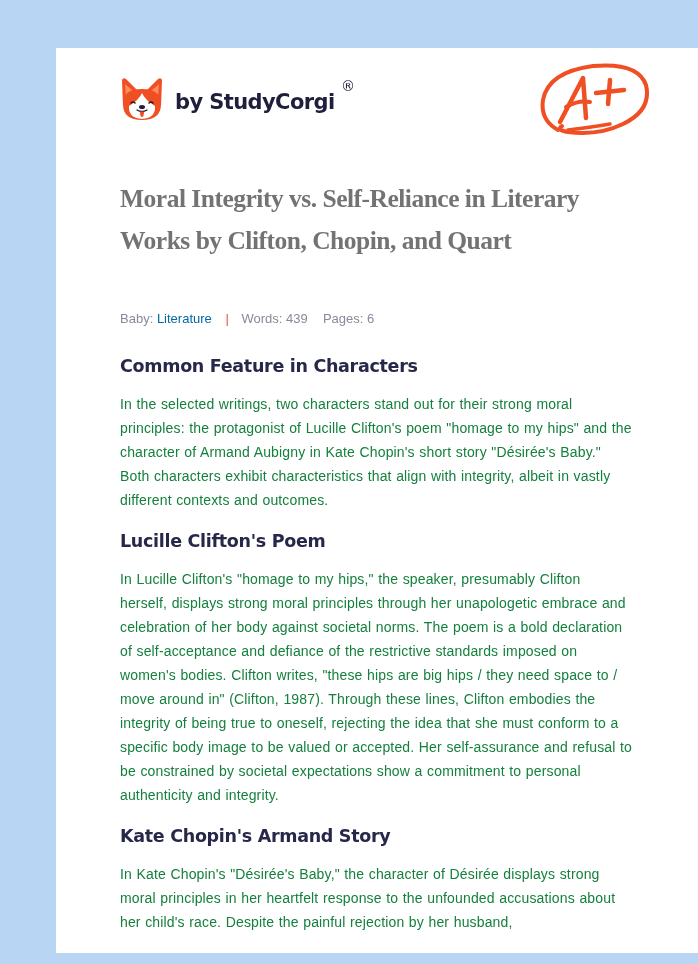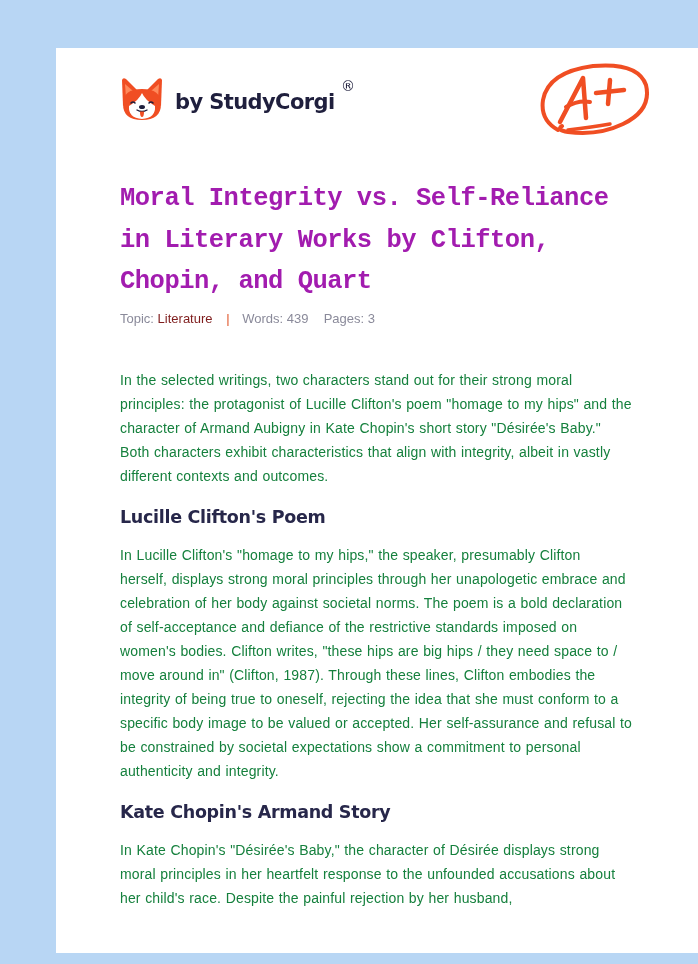--- a/index.html
+++ b/index.html
@@ -69,38 +69,38 @@
       top: -14px;
       width: 114px;
       height: 82px;
     }
     .title {
       position: absolute;
       left: 64px;
       top: 130px;
       width: 520px;
       margin: 0;
-      font-family: Liberation Mono, monospace;
+      font-family: Liberation Serif, serif;
       font-weight: bold;
       font-size: 25.5px;
       line-height: 41.5px;
-      color: #a21caf;
+      color: #737373;
       letter-spacing: -0.5px;
     }
     .meta {
       position: absolute;
       left: 64px;
       top: 263px;
       font-size: 13px;
       color: #8a8a9a;
       white-space: nowrap;
       font-family: "Liberation Sans", sans-serif;
     }
     .meta .topic-value {
-      color: #7f1d1d;
+      color: #0369a1;
     }
     .meta .sep {
       color: #e0562a;
       margin: 0 9px 0 10px;
     }
     .meta .gap {
       display: inline-block;
       width: 8px;
     }
     .content {
@@ -173,30 +173,31 @@
       <path d="M28 47 Q40 40 52 42" stroke="#f04e23" stroke-width="4" fill="none" stroke-linecap="round"></path>
       <path d="M72 20 L70 44" stroke="#f04e23" stroke-width="4.5" fill="none" stroke-linecap="round"></path>
       <path d="M58 33 L86 30" stroke="#f04e23" stroke-width="4.5" fill="none" stroke-linecap="round"></path>
       <path d="M30 70 Q55 67 72 64" stroke="#f04e23" stroke-width="3.5" fill="none" stroke-linecap="round"></path>
     </svg>
   </div>
 
   <h1 class="title">Moral Integrity vs. Self-Reliance in Literary Works by Clifton, Chopin, and Quart</h1>
 
   <div class="meta">
-    <span>Topic:</span>
+    <span>Baby:</span>
     <span class="topic-value">Literature</span>
     <span class="sep">|</span>
     <span>Words: 439</span>
     <span class="gap"></span>
-    <span>Pages: 3</span>
+    <span>Pages: 6</span>
   </div>
 
   <div class="content">
     <div class="section">
+      <h2 class="section-heading">Common Feature in Characters</h2>
       <p class="paragraph">In the selected writings, two characters stand out for their strong moral principles: the protagonist of Lucille Clifton's poem "homage to my hips" and the character of Armand Aubigny in Kate Chopin's short story "Désirée's Baby." Both characters exhibit characteristics that align with integrity, albeit in vastly different contexts and outcomes.</p>
     </div>
     <div class="section">
       <h2 class="section-heading">Lucille Clifton's Poem</h2>
       <p class="paragraph">In Lucille Clifton's "homage to my hips," the speaker, presumably Clifton herself, displays strong moral principles through her unapologetic embrace and celebration of her body against societal norms. The poem is a bold declaration of self-acceptance and defiance of the restrictive standards imposed on women's bodies. Clifton writes, "these hips are big hips / they need space to / move around in" (Clifton, 1987). Through these lines, Clifton embodies the integrity of being true to oneself, rejecting the idea that she must conform to a specific body image to be valued or accepted. Her self-assurance and refusal to be constrained by societal expectations show a commitment to personal authenticity and integrity.</p>
     </div>
     <div class="section">
       <h2 class="section-heading">Kate Chopin's Armand Story</h2>
       <p class="paragraph">In Kate Chopin's "Désirée's Baby," the character of Désirée displays strong moral principles in her heartfelt response to the unfounded accusations about her child's race. Despite the painful rejection by her husband,</p>
     </div>

